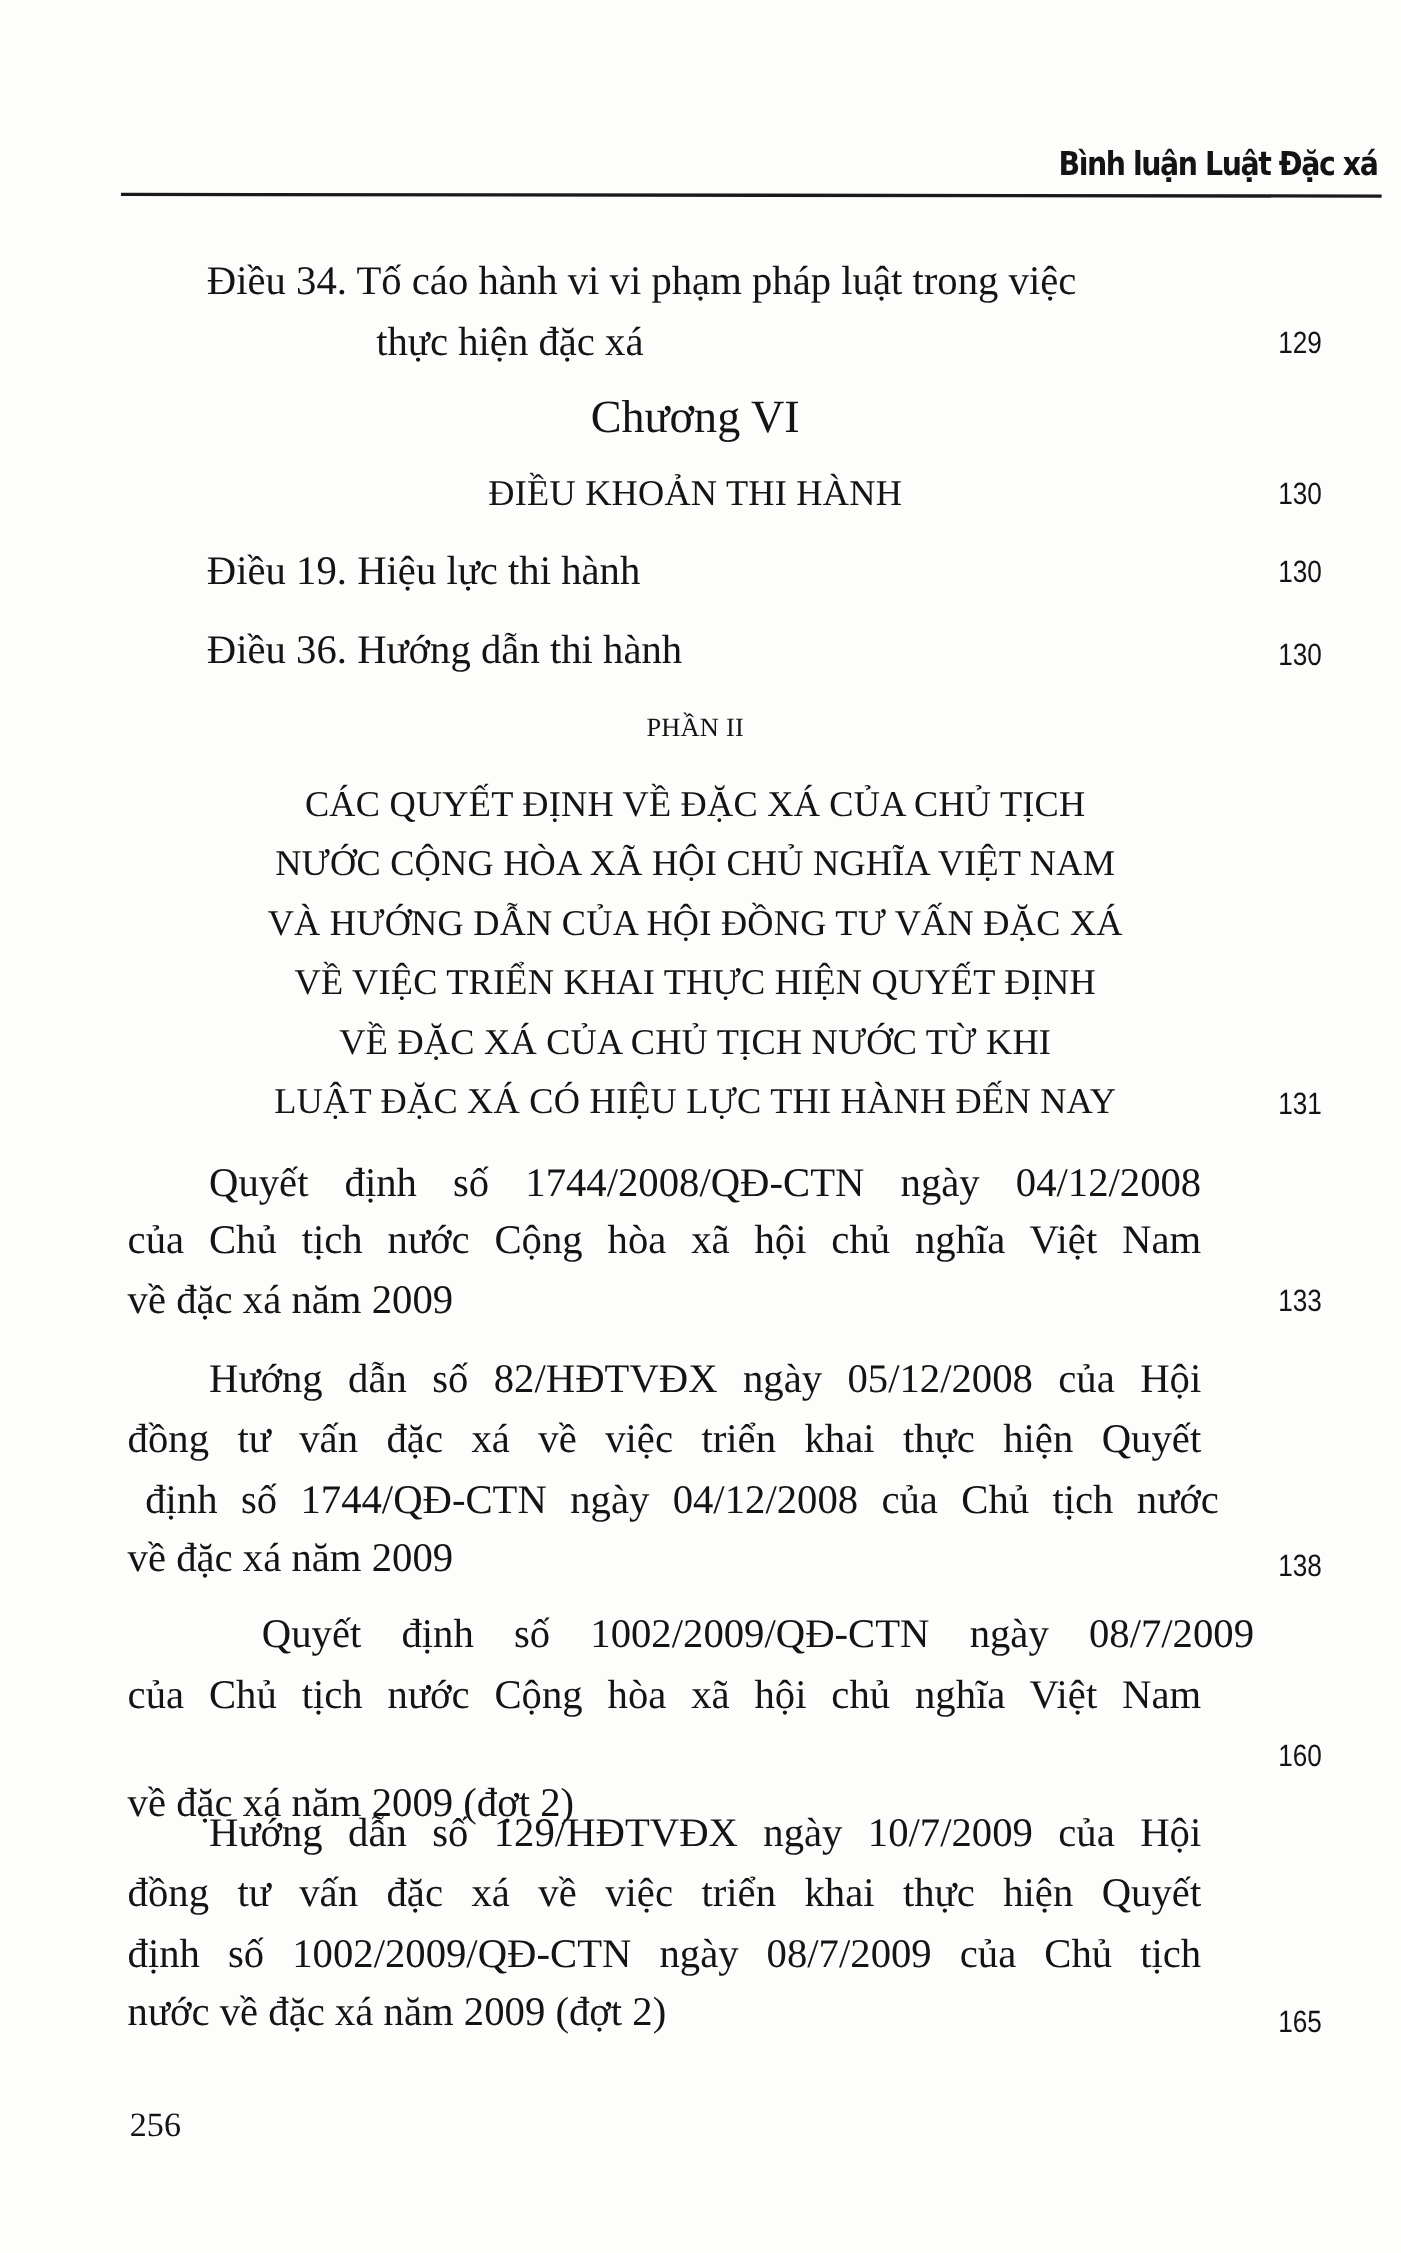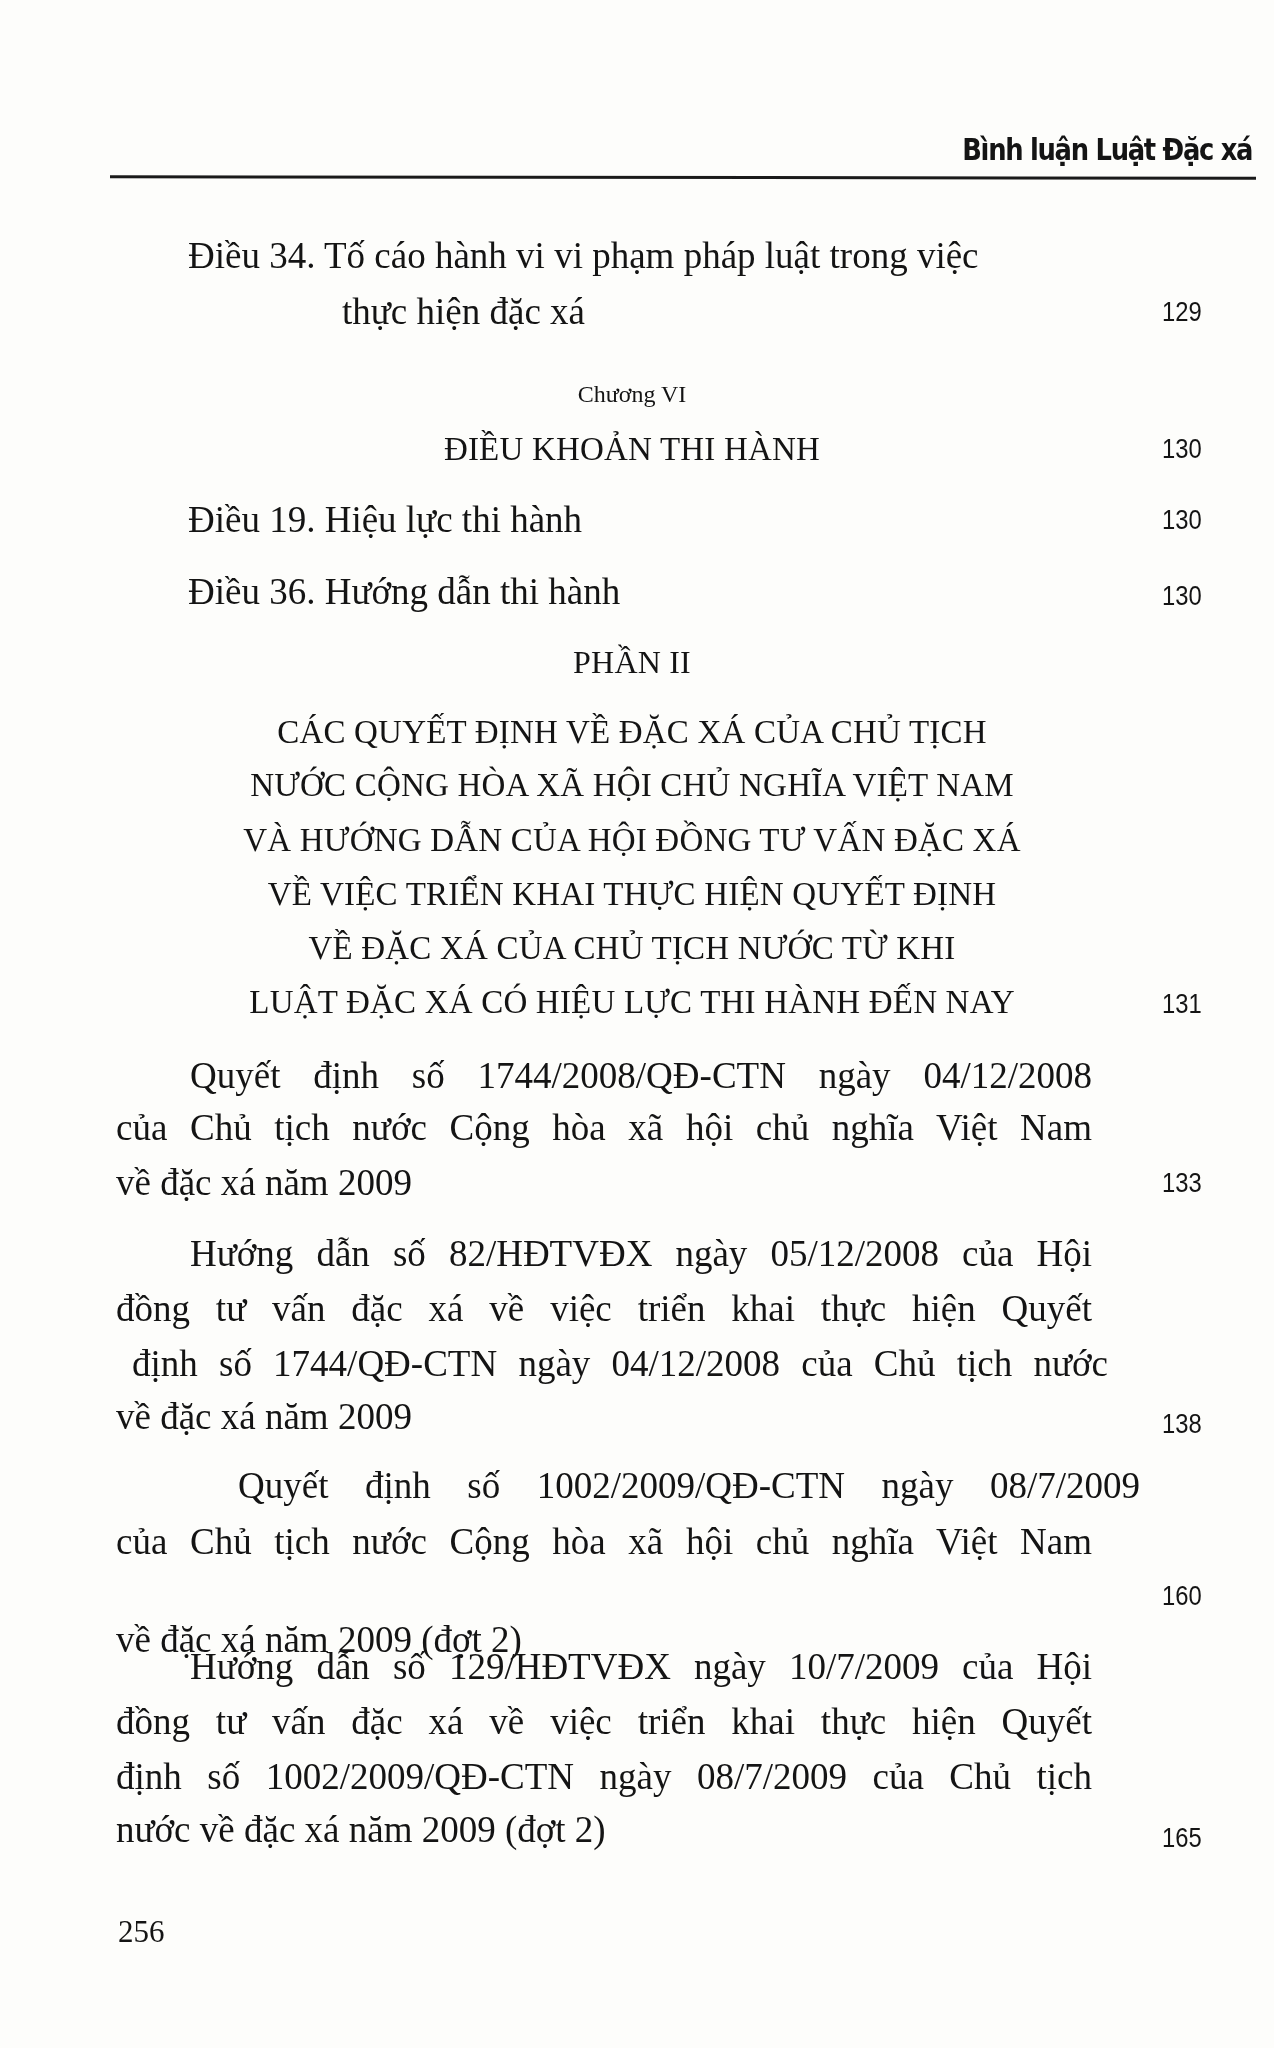--- a/index.html
+++ b/index.html
@@ -23,37 +23,37 @@
 <div class="abs running-head">Bình luận Luật Đặc xá</div>
 <div class="abs rule"></div>
 
 <div>
   <div class="abs line" style="left:188px; top:238px;">Điều 34. Tố cáo hành vi vi phạm pháp luật trong việc</div>
   <div class="abs line" style="left:342px; top:294px;">thực hiện đặc xá</div>
   <div class="abs num" style="top:294px;">129</div>
 </div>
 
 <div>
-  <div class="abs line center" style="top:376px; left:180px; font-size:24px;">Chương VI</div>
+  <div class="abs line center" style="top:362px; left:180px; font-size:42px;">Chương VI</div>
   <div class="abs line center caps" style="top:431px; left:180px;">ĐIỀU KHOẢN THI HÀNH</div>
   <div class="abs num" style="top:431px;">130</div>
 </div>
 
 <div>
   <div class="abs line" style="left:188px; top:502px;">Điều 19. Hiệu lực thi hành</div>
   <div class="abs num" style="top:502px;">130</div>
 </div>
 
 <div>
   <div class="abs line" style="left:188px; top:574px;">Điều 36. Hướng dẫn thi hành</div>
   <div class="abs num" style="top:578px;">130</div>
 </div>
 
 <div>
-  <div class="abs line center caps" style="top:644px; left:180px; font-size:32px;">PHẦN II</div>
+  <div class="abs line center caps" style="top:644px; left:180px; font-size:24px;">PHẦN II</div>
   <div class="abs line center caps" style="top:714px; left:180px;">CÁC QUYẾT ĐỊNH VỀ ĐẶC XÁ CỦA CHỦ TỊCH</div>
   <div class="abs line center caps" style="top:767px; left:180px;">NƯỚC CỘNG HÒA XÃ HỘI CHỦ NGHĨA VIỆT NAM</div>
   <div class="abs line center caps" style="top:822px; left:180px;">VÀ HƯỚNG DẪN CỦA HỘI ĐỒNG TƯ VẤN ĐẶC XÁ</div>
   <div class="abs line center caps" style="top:876px; left:180px;">VỀ VIỆC TRIỂN KHAI THỰC HIỆN QUYẾT ĐỊNH</div>
   <div class="abs line center caps" style="top:930px; left:180px;">VỀ ĐẶC XÁ CỦA CHỦ TỊCH NƯỚC TỪ KHI</div>
   <div class="abs line center caps" style="top:984px; left:180px;">LUẬT ĐẶC XÁ CÓ HIỆU LỰC THI HÀNH ĐẾN NAY</div>
   <div class="abs num" style="top:986px;">131</div>
 </div>
 
 <div>

